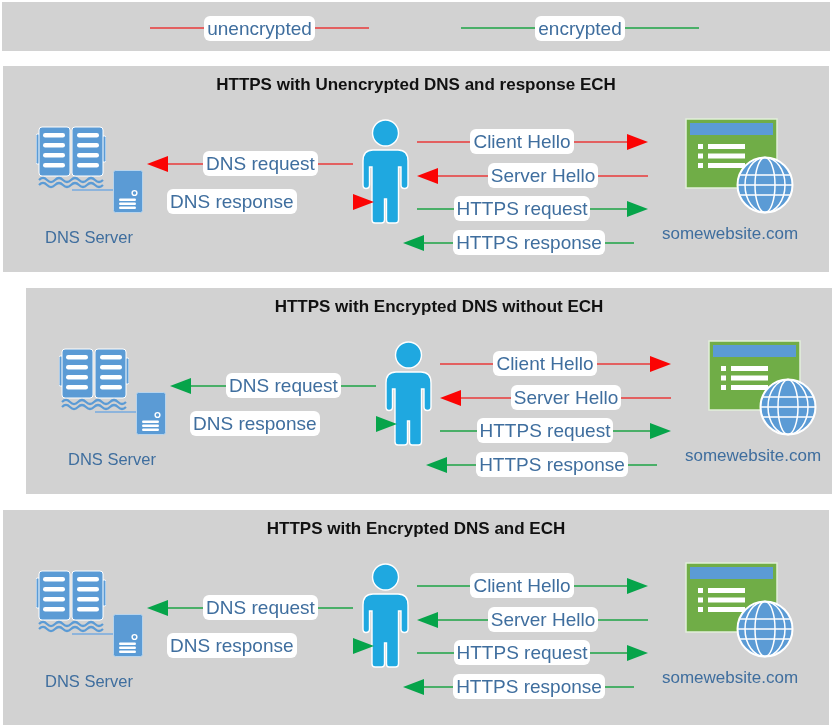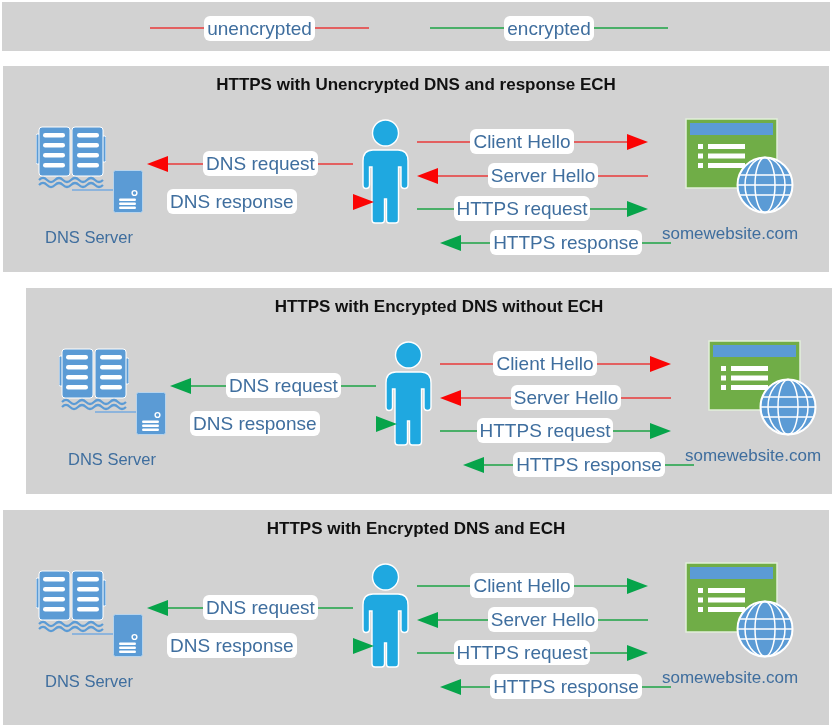--- a/index.html
+++ b/index.html
@@ -32,25 +32,25 @@
   .arrow[data-enc="unencrypted"] .head.left{border-right-color:var(--unencrypted-head,#fb0404);}
   .arrow[data-enc="encrypted"] .head.right{border-left-color:var(--encrypted-head,#06a44a);}
   .arrow[data-enc="encrypted"] .head.left{border-right-color:var(--encrypted-head,#06a44a);}
 
   
   .dns-a0{left:144px;top:84px;width:206px;}
   .dns-a1{left:136px;top:122px;width:212px;gap:28px;}
   .tls-a0{left:414px;top:62px;width:231px;}
   .tls-a1{left:414px;top:96px;width:231px;}
   .tls-a2{left:414px;top:129px;width:231px;}
-  .tls-a3{left:437px;top:163px;width:231px;}
+  .tls-a3{left:400px;top:163px;width:231px;}
 
   .legend-item{height:30px;top:11px;}
   #legend-0{left:148px;width:219px;}
-  #legend-1{left:428px;width:238px;}
+  #legend-1{left:459px;width:238px;}
 
   
   .book-icon{position:absolute;left:33px;top:58px;}
   .server-icon{position:absolute;left:110px;top:104px;}
   .connector{position:absolute;left:69px;top:123px;width:41px;height:2px;background:#8db4dc;}
   .person-icon{position:absolute;left:354px;top:53px;}
   .site-icon{position:absolute;left:682px;top:52px;}
   .dns-caption{position:absolute;left:42px;top:162px;font-size:16.5px;color:var(--label-text,#3f6e9e);}
   .site-caption{position:absolute;left:659px;top:158px;font-size:17px;color:var(--label-text,#3f6e9e);}
 </style>

